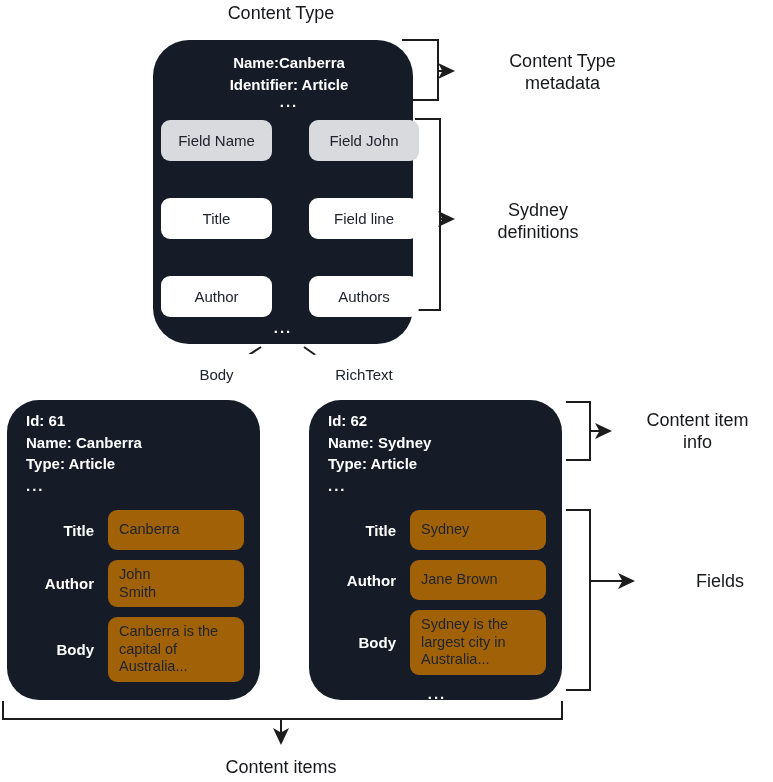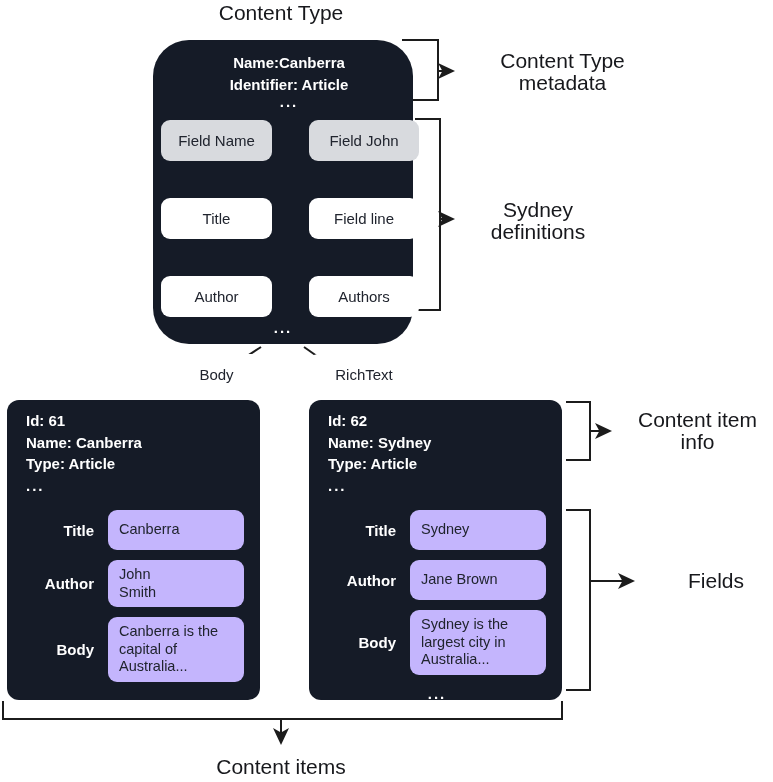--- a/index.html
+++ b/index.html
@@ -4,26 +4,26 @@
 <style>
   * { box-sizing: border-box; }
   html, body { margin: 0; padding: 0; background: #ffffff; }
   body { font-family: "Liberation Sans", sans-serif; color: #20242e; }
   .canvas { position: relative; width: 773px; height: 782px; background: #ffffff; overflow: hidden; }
 
   .abs { position: absolute; }
   .pre { white-space: pre-line; }
 
   
-  .float-label { font-size: 21px; font-weight: 500; color: #17181c; text-align: center; line-height: 22px; }
+  .float-label { font-size: 18px; font-weight: 500; color: #17181c; text-align: center; line-height: 22px; }
 
   
   .darkbox { position: absolute; background: #151b27; color: #ffffff; }
   .ct-box { left: 153px; top: 40px; width: 260px; height: 304px; border-radius: 36px; }
-  .item-box { top: 400px; width: 253px; height: 300px; border-radius: 12px; }
+  .item-box { top: 400px; width: 253px; height: 300px; border-radius: 32px; }
   .item-box.left  { left: 7px; }
   .item-box.right { left: 309px; }
 
   .ct-head { position: absolute; top: 12px; left: 12px; right: 0; text-align: center;
              font-size: 15px; font-weight: 700; line-height: 21.5px; }
   .dots { font-weight: 700; letter-spacing: 2px; font-size: 15px; color: #ffffff; }
   .ct-head .dots { line-height: 14px; }
   .ct-bottom-dots { position: absolute; bottom: 8px; left: 0; right: 0; text-align: center; }
 
   .ct-grid { position: absolute; left: 8px; top: 80px; display: grid;
@@ -31,21 +31,21 @@
   .chip { height: 41px; background: #ffffff; border-radius: 9px; display: flex;
           align-items: center; justify-content: center; font-size: 15px; color: #20242e; }
   .chip.grey { background: #d8dade; }
 
   .item-head { position: absolute; top: 10px; left: 19px; right: 12px;
                font-size: 15px; font-weight: 700; line-height: 21.5px; }
   .item-rows { position: absolute; top: 110px; left: 19px; }
   .field-row { display: flex; align-items: center; margin-bottom: 10px; }
   .field-label { width: 68px; text-align: right; margin-right: 14px;
                  font-size: 15px; font-weight: 700; color: #ffffff; }
-  .field-value { width: 136px; min-height: 40px; background: #c4b5fd; border-radius: 9px;
+  .field-value { width: 136px; min-height: 40px; background: #a16207; border-radius: 9px;
                  color: #20242e; font-size: 14.5px; line-height: 17.5px;
                  padding: 6px 11px; display: flex; align-items: center; }
   .item-bottom-dots { width: 218px; text-align: center; margin-top: 2px; }
 
   svg.overlay { position: absolute; left: 0; top: 0; pointer-events: none; }
   svg.overlay .stroke { stroke: #1c1c1c; stroke-width: 2; fill: none; }
 </style>
 </head>
 <body>
 

